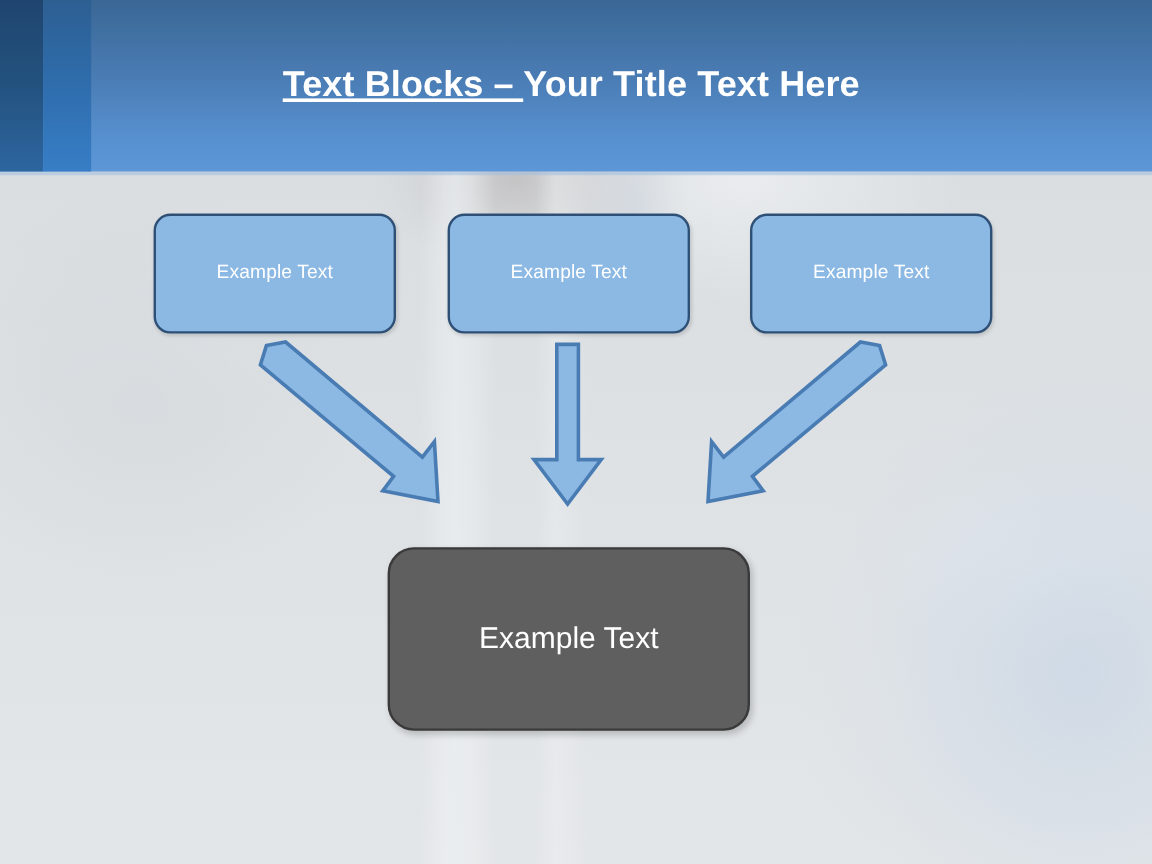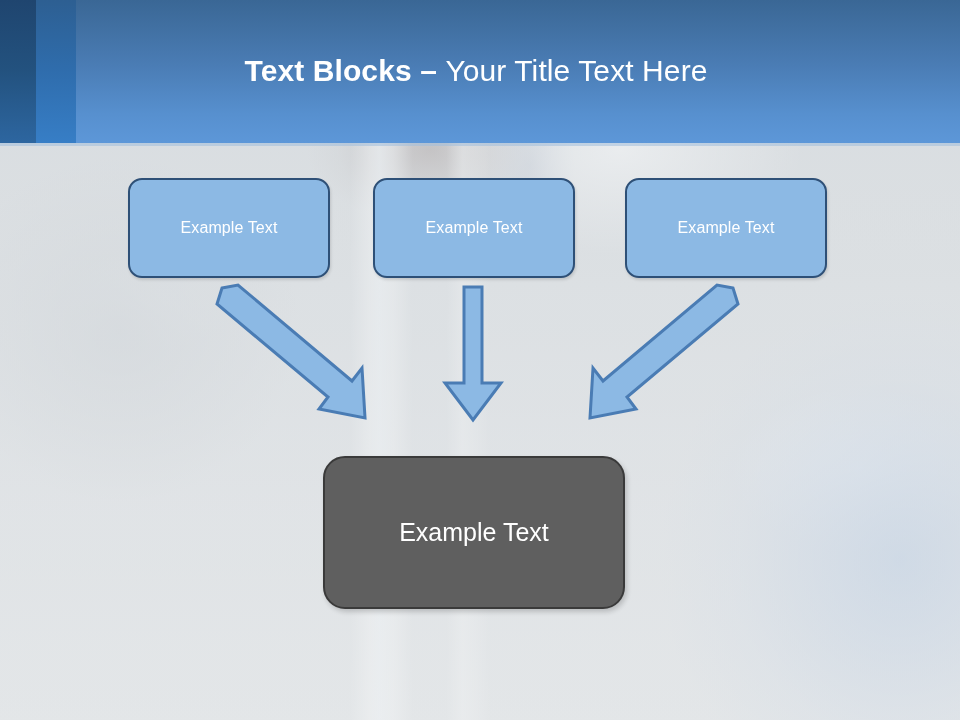--- a/index.html
+++ b/index.html
@@ -87,22 +87,22 @@
     position: absolute;
     left: 76px; top: 52px;
     width: 800px;
     text-align: center;
     color: #ffffff;
     font-size: 30px;
     line-height: 38px;
     letter-spacing: 0.1px;
     white-space: nowrap;
   }
-  .title .strong { font-weight: bold; }
-  .title .light  { font-weight: normal; }
+  .title .strong { font-weight: bold; text-decoration: underline; }
+  .title .light  { font-weight: bold; }
 
   
   .blue-box {
     position: absolute;
     height: 100px;
     background: #8cb9e4;
     border: 2px solid #2e5077;
     border-radius: 14px;
     box-sizing: border-box;
     display: flex;

